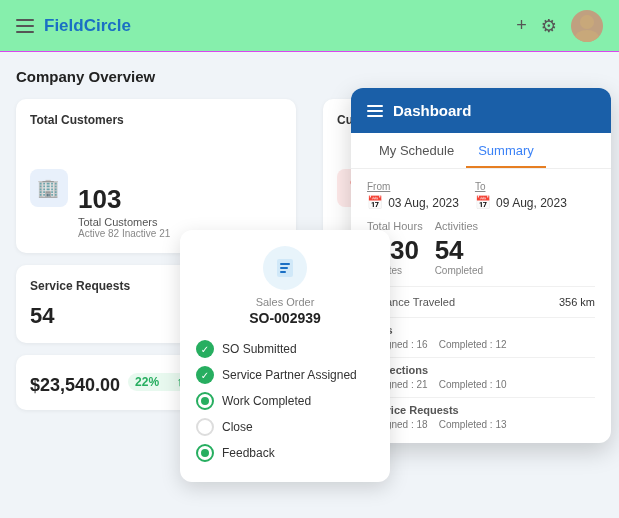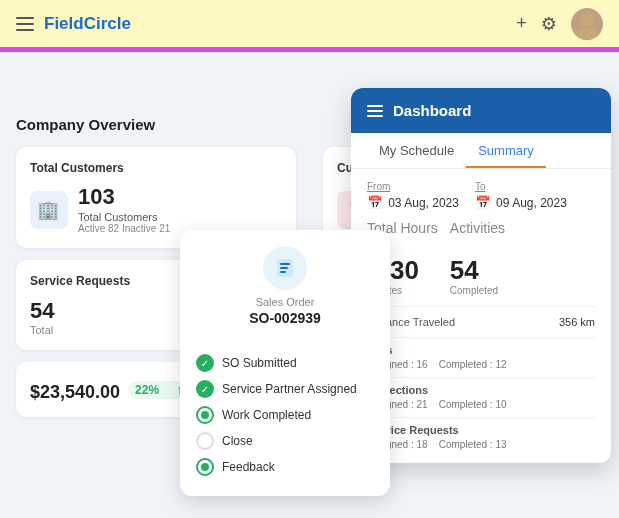--- a/index.html
+++ b/index.html
@@ -7,27 +7,27 @@
       font-family: -apple-system, BlinkMacSystemFont, 'Segoe UI', sans-serif;
       background: #f0f4f8;
       width: 619px;
       height: 518px;
       overflow: hidden;
       position: relative;
     }
 
     
     .topnav {
-      background: #fef9c3;
+      background: #86efac;
       height: 52px;
       display: flex;
       align-items: center;
       padding: 0 16px;
       justify-content: space-between;
-      border-bottom: 5px solid #d946ef;
+      border-bottom: 1px solid #d946ef;
     }
     .topnav-left {
       display: flex;
       align-items: center;
       gap: 10px;
     }
     .topnav-logo {
       color: #1a6fc4;
       font-weight: 700;
       font-size: 17px;
@@ -59,21 +59,20 @@
     .main-content {
       padding: 16px;
       position: relative;
     }
 
     .page-title {
       font-size: 15px;
       font-weight: 600;
       color: #222;
       margin-bottom: 14px;
-      margin-top: 48px;
     }
 
     
     .cards-row {
       display: flex;
       gap: 27px;
       margin-bottom: 12px;
     }
 
     .card {
@@ -107,24 +106,25 @@
       justify-content: center;
       font-size: 18px;
       flex-shrink: 0;
     }
 
     .card-icon-red {
       background: #fde8e8;
     }
 
     .card-number {
-      font-size: 22px;
+      font-size: 26px;
       font-weight: 700;
       color: #222;
       line-height: 1.1;
+      margin-top: 48px;
     }
 
     .card-label {
       font-size: 11px;
       color: #555;
       margin-top: 2px;
     }
 
     .card-sublabel {
       font-size: 10px;
@@ -263,24 +263,24 @@
       font-size: 13px;
     }
 
     .stats-row {
       display: flex;
       gap: 12px;
       margin-bottom: 10px;
     }
 
     .stat-item label {
-      font-size: 14px;
+      font-size: 11px;
       color: #888;
       display: block;
-      margin-bottom: 20px;
+      margin-bottom: 4px;
     }
 
     .stat-number {
       font-size: 26px;
       font-weight: 700;
       color: #222;
       line-height: 1.1;
     }
 
     .stat-sub {
@@ -354,21 +354,21 @@
       font-size: 11px;
       color: #888;
       margin-bottom: 2px;
     }
 
     .sales-order-number {
       text-align: center;
       font-size: 14px;
       font-weight: 700;
       color: #222;
-      margin-bottom: 24px;
+      margin-bottom: 10px;
     }
 
     .status-list {
       list-style: none;
     }
 
     .status-item {
       display: flex;
       align-items: center;
       gap: 8px;
@@ -491,21 +491,20 @@
           <div class="card-sublabel">Active 12   In...</div>
         </div>
       </div>
     </div>
   </div>
 
   <div class="cards-row2">
     <div class="card-half">
       <div class="card-title">Service Requests</div>
       <div style="font-size:22px;font-weight:700;color:#222;margin-top:6px;">54</div>
-      <div style="font-size:11px;color:#888;">Total</div>
     </div>
     <div class="card-half">
       <div class="card-title">Average First Response Time</div>
       <div style="font-size:22px;font-weight:700;color:#222;margin-top:6px;">–</div>
     </div>
   </div>
 
   <div class="revenue-card">
     <div style="display:flex;align-items:center;">
       <span class="revenue-amount">$23,540.00</span>

